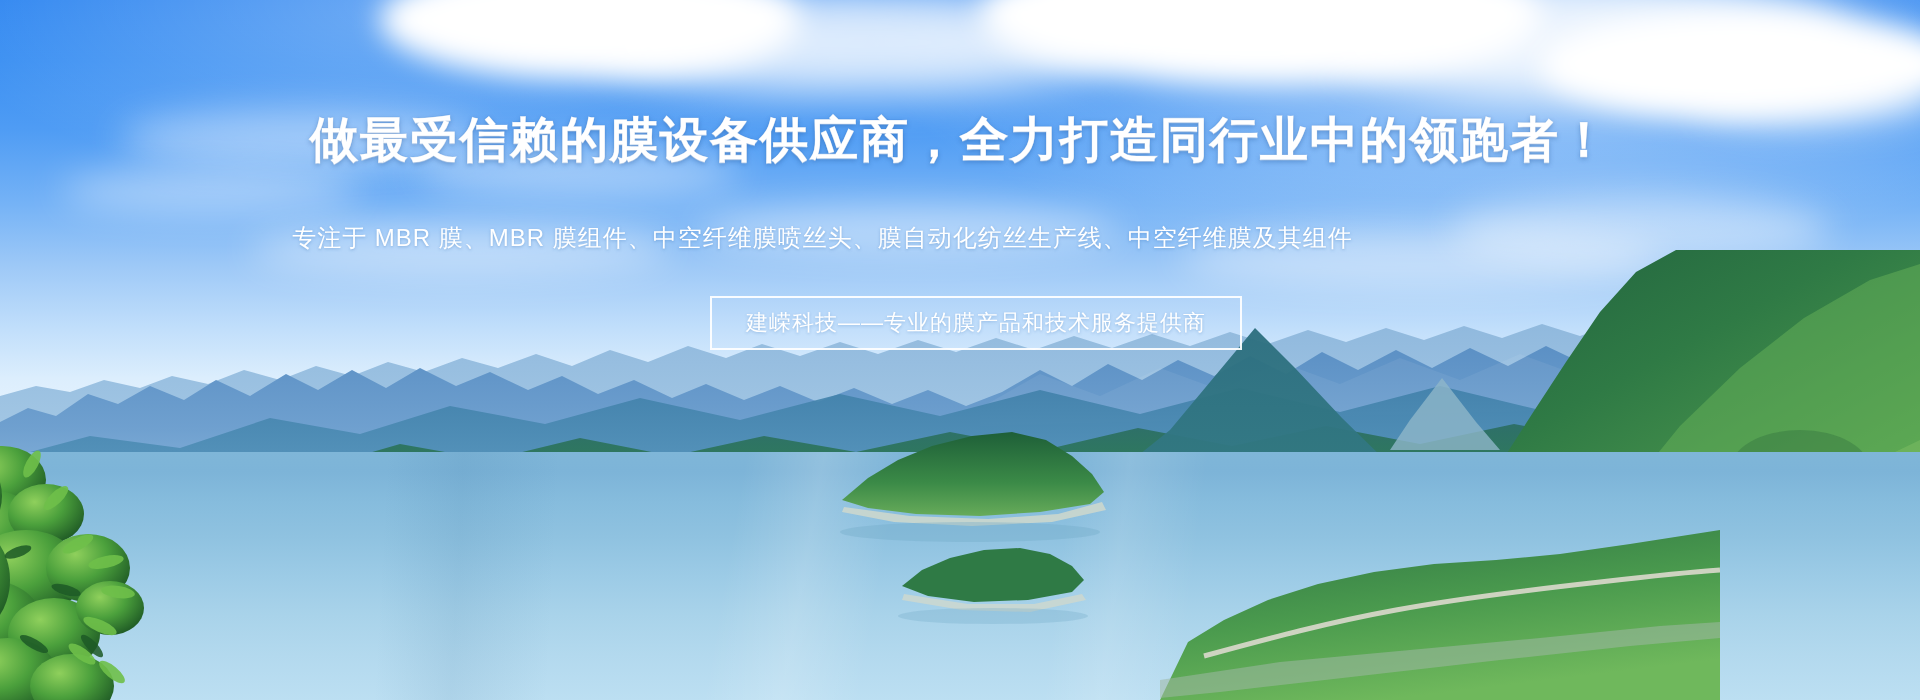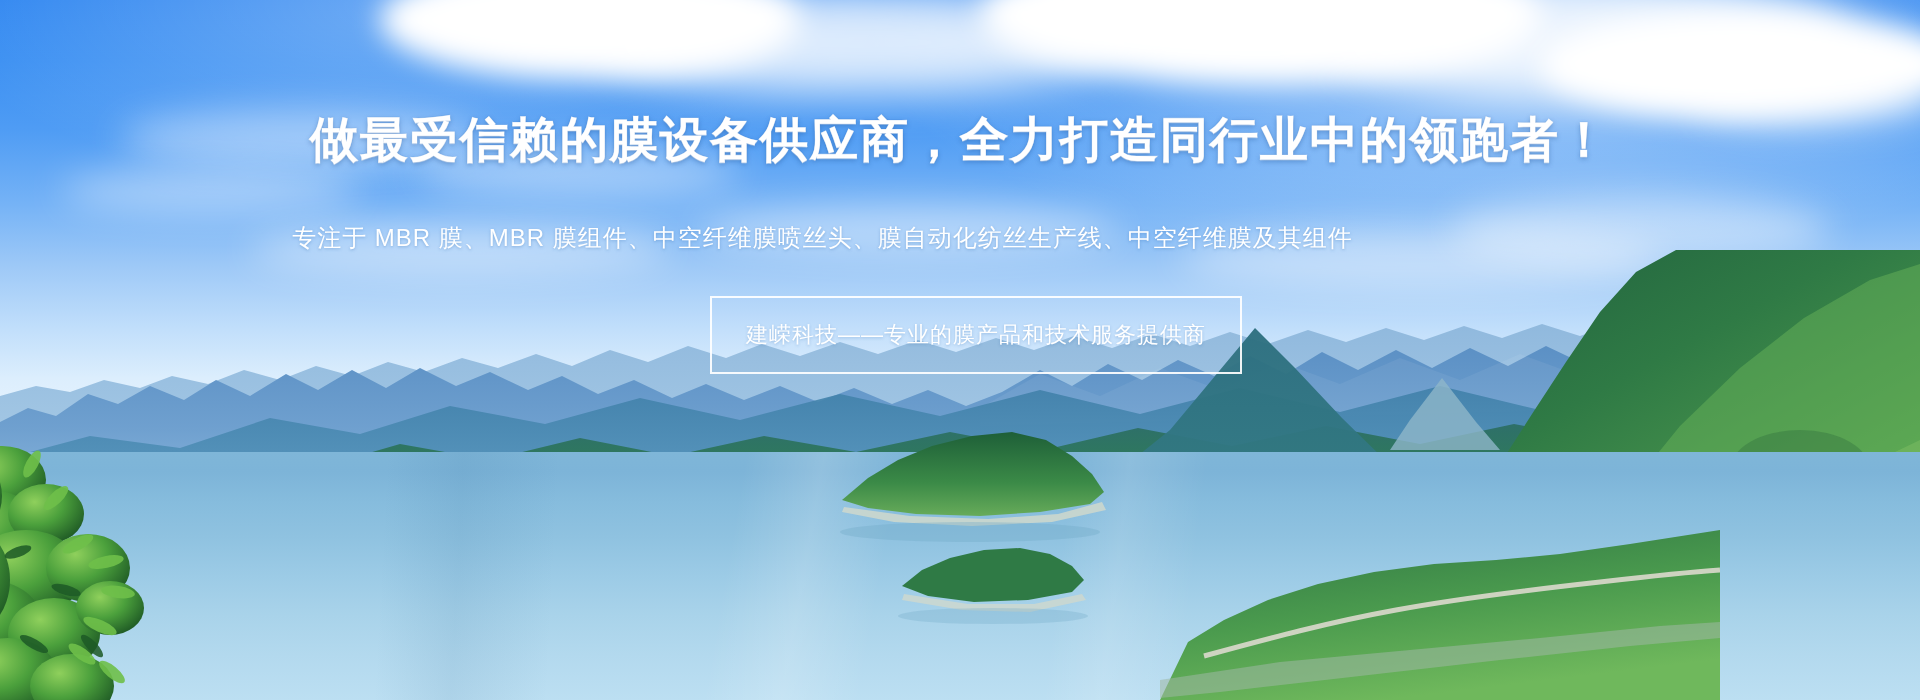--- a/index.html
+++ b/index.html
@@ -95,21 +95,21 @@
     line-height:32px;
     white-space:nowrap;
     text-shadow:0 1px 3px rgba(40,100,170,.35);
   }
   .tagbox-wrap{
     position:absolute; left:0; top:296px; width:1920px;
   }
   .tagbox{
     display:inline-block;
     border:2px solid rgba(255,255,255,.92);
-    padding:22px 34px;
+    padding:10px 34px;
     font-size:22px;
     color:#ffffff;
     letter-spacing:1px;
     line-height:30px;
     white-space:nowrap;
     text-shadow:0 1px 3px rgba(40,100,170,.30);
     background:rgba(255,255,255,.02);
     margin-left:32px;
   }
 

